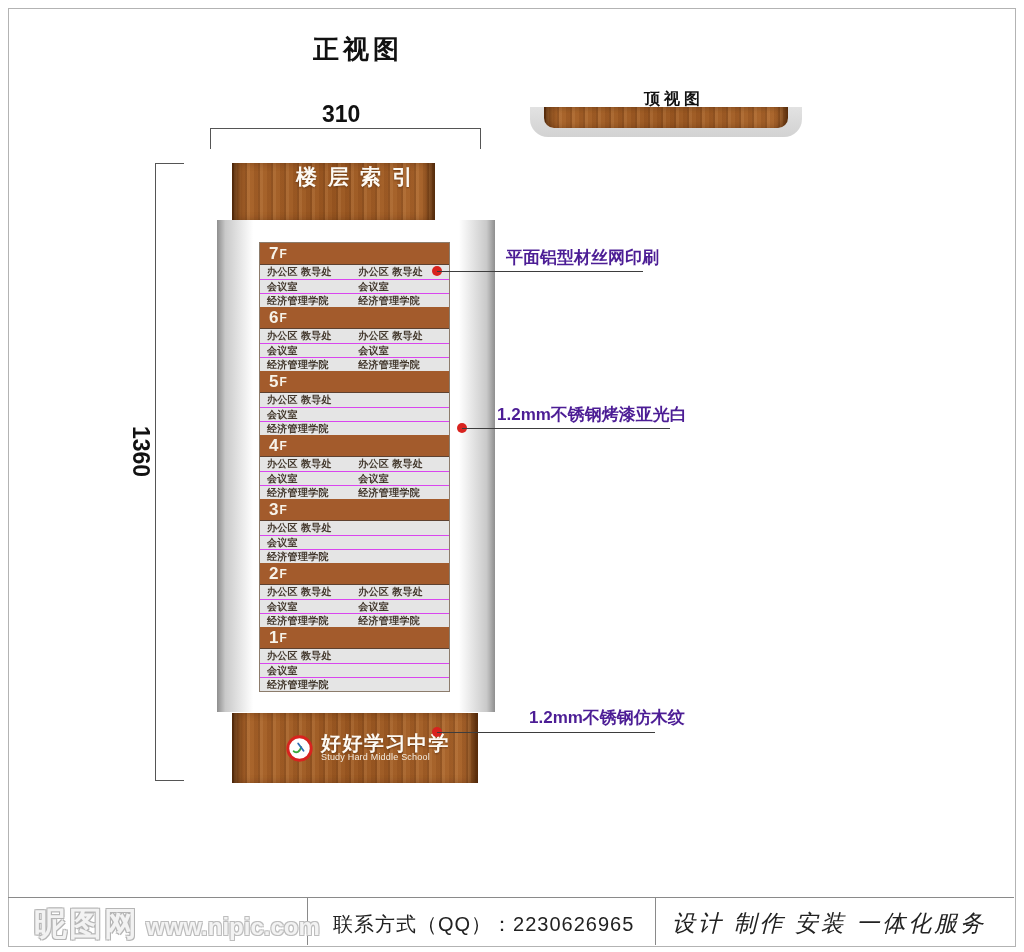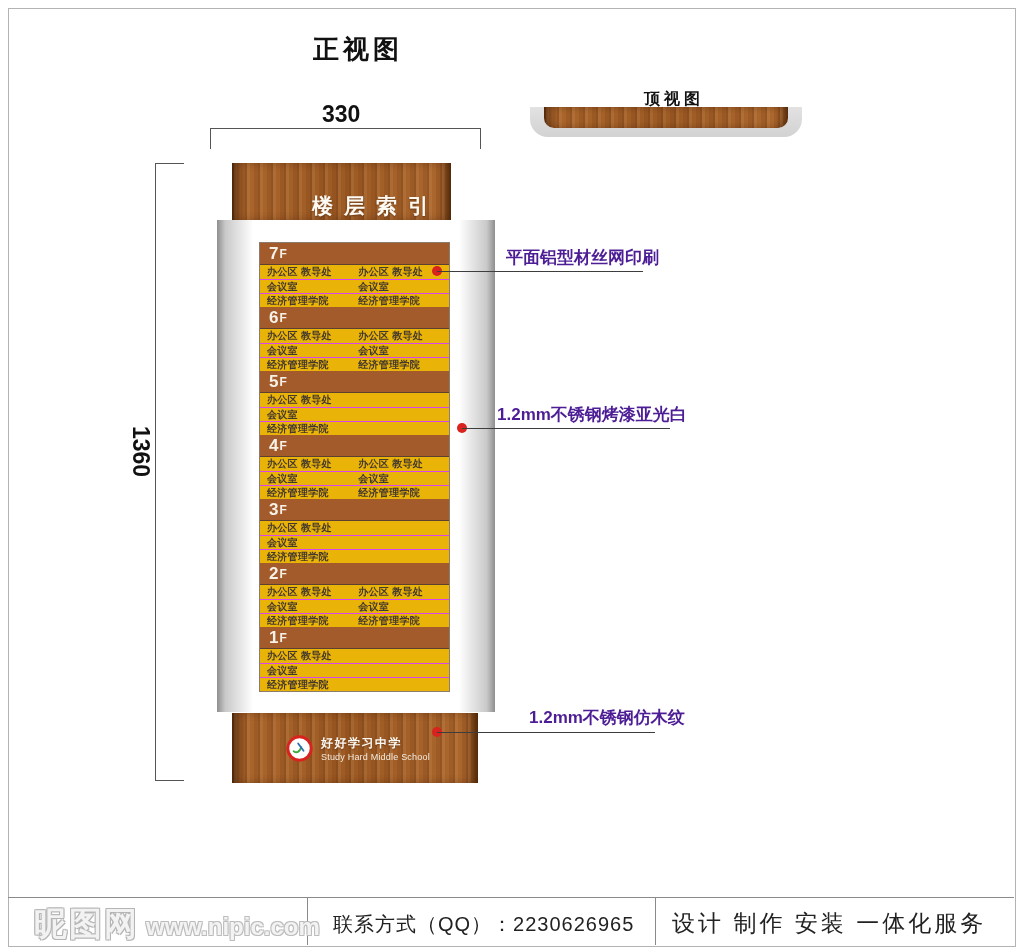--- a/index.html
+++ b/index.html
@@ -22,75 +22,75 @@
     background-image:
       repeating-linear-gradient(90deg,
         rgba(70,30,5,0.22) 0px, rgba(70,30,5,0.22) 2px,
         rgba(255,205,150,0.10) 2px, rgba(255,205,150,0.10) 5px,
         rgba(0,0,0,0) 5px, rgba(0,0,0,0) 9px,
         rgba(110,50,10,0.18) 9px, rgba(110,50,10,0.18) 13px),
       linear-gradient(90deg,#6f3d14 0%,#a9652c 5%,#9c5a24 50%,#ab672e 95%,#6f3d14 100%);
   }
   .wood-edge-shadow{box-shadow:inset 10px 0 12px -6px rgba(50,20,0,0.55), inset -10px 0 12px -6px rgba(50,20,0,0.55);}
   
-  .sign-header{left:232px;top:163px;width:219px;height:57px;display:flex;align-items:flex-end;justify-content:flex-end;}
+  .sign-header{left:232px;top:163px;width:203px;height:57px;display:flex;align-items:flex-start;justify-content:flex-end;}
   .sign-header-title{font-size:21px;font-weight:bold;color:#fdfaf4;letter-spacing:11px;padding-right:11px;text-shadow:0 1px 2px rgba(60,25,0,0.5);}
   
   .panel{
     left:217px;top:220px;width:278px;height:492px;
     background:linear-gradient(90deg,#8e8e8e 0%,#c9c9c9 3%,#ffffff 13%,#ffffff 87%,#c9c9c9 97%,#8e8e8e 100%);
   }
   
   .floor-list{left:259px;top:242px;width:189px;border:1px solid #8c7c6c;background:#fff;}
   .floor-header{height:22px;background:#a35b2c;border-bottom:1px solid #5d4130;display:flex;align-items:center;padding-left:9px;box-sizing:border-box;}
   .floor-num{font-size:17px;font-weight:bold;color:#f7f2e8;line-height:1;}
   .floor-suffix{font-size:12px;font-weight:bold;color:#f7f2e8;line-height:1;margin-left:1px;}
-  .floor-row{height:14px;position:relative;box-sizing:border-box;background:#eab308;}
+  .floor-row{height:14px;position:relative;box-sizing:border-box;background:#e5e5e5;}
   .floor-row + .floor-row{border-top:1px solid #d946ef;}
   .fr-cell{position:absolute;top:1px;font-size:10px;font-weight:bold;color:#44392e;letter-spacing:0.3px;line-height:12px;white-space:nowrap;}
   .fr-left{left:7px;}
   .fr-right{left:52%;}
   
   .sign-footer{left:232px;top:713px;width:246px;height:70px;display:flex;align-items:center;}
   .logo-wrap{margin-left:54px;width:27px;height:27px;flex:0 0 auto;}
   .footer-text{margin-left:8px;}
-  .school-cn{font-size:12px;font-weight:bold;color:#fdfaf4;letter-spacing:1.5px;line-height:18px;text-shadow:0 1px 2px rgba(60,25,0,0.45);}
+  .school-cn{font-size:20px;font-weight:bold;color:#fdfaf4;letter-spacing:1.5px;line-height:18px;text-shadow:0 1px 2px rgba(60,25,0,0.45);}
   .school-en{font-size:9px;color:#f3ece0;letter-spacing:0.2px;line-height:11px;}
   
   .anno-dot{width:10px;height:10px;border-radius:50%;background:#d8231f;}
   .anno-line{height:1px;background:#3d3d3d;}
   .anno-label{font-size:17px;font-weight:bold;color:#4c1d95;white-space:nowrap;}
   
   .topview-outer{left:530px;top:107px;width:272px;height:30px;background:linear-gradient(180deg,#e2e2e2,#d2d2d2);border-radius:0 0 18px 18px;}
   .topview-wood{position:absolute;left:14px;top:0;width:244px;height:21px;border-radius:0 0 10px 10px;box-shadow:inset 6px 0 8px -4px rgba(50,20,0,0.5), inset -6px 0 8px -4px rgba(50,20,0,0.5);}
   
   .bottom-bar{left:8px;top:897px;width:1006px;height:48px;border-top:1px solid #8a8a8a;}
   .bb-divider{top:897px;width:1px;height:48px;background:#8a8a8a;}
   .bb-text{font-size:20px;color:#222;letter-spacing:1px;white-space:nowrap;}
-  .bb-services{font-size:23px;letter-spacing:3px;}
+  .bb-services{font-size:23px;letter-spacing:3px;font-style:italic;}
   
   .wm-nipic-cn{font-size:33px;font-weight:bold;color:rgba(255,255,255,0.82);
     text-shadow:1px 1px 0 #b5b5b5,-1px -1px 0 #b5b5b5,1px -1px 0 #b5b5b5,-1px 1px 0 #b5b5b5;letter-spacing:2px;}
   .wm-nipic-url{font-size:24px;font-weight:bold;color:rgba(255,255,255,0.82);
     text-shadow:1px 1px 0 #bdbdbd,-1px -1px 0 #bdbdbd,1px -1px 0 #bdbdbd,-1px 1px 0 #bdbdbd;}
   .wm-idbox{left:793px;top:923px;width:219px;height:21px;background:rgba(150,150,150,0.78);
     display:flex;align-items:center;justify-content:center;}
   .wm-idtext{font-size:10.5px;color:#fff;white-space:nowrap;letter-spacing:0.2px;}
 </style>
 </head>
 <body>
 
 <div class="canvas">
 
   <div class="abs outer-frame"></div>
 
   <div class="abs view-title" style="left:313px;top:32px;">正视图</div>
   <div class="abs view-title" style="left:644px;top:61px;font-size:16px;margin-top:28px;">顶视图</div>
 
-  <div class="abs dim-text" style="left:322px;top:101px;">330</div>
+  <div class="abs dim-text" style="left:322px;top:101px;">310</div>
   <div class="abs dim-line" style="left:210px;top:128px;width:271px;height:1px;"></div>
   <div class="abs dim-line" style="left:210px;top:128px;width:1px;height:21px;"></div>
   <div class="abs dim-line" style="left:480px;top:128px;width:1px;height:21px;"></div>
 
   <div class="abs dim-line" style="left:155px;top:163px;width:1px;height:618px;"></div>
   <div class="abs dim-line" style="left:155px;top:163px;width:29px;height:1px;"></div>
   <div class="abs dim-line" style="left:155px;top:780px;width:29px;height:1px;"></div>
   <div class="abs dim-text dim-v-label" style="left:110px;top:438px;width:60px;text-align:center;">1360</div>
 
   <div class="abs topview-outer">

